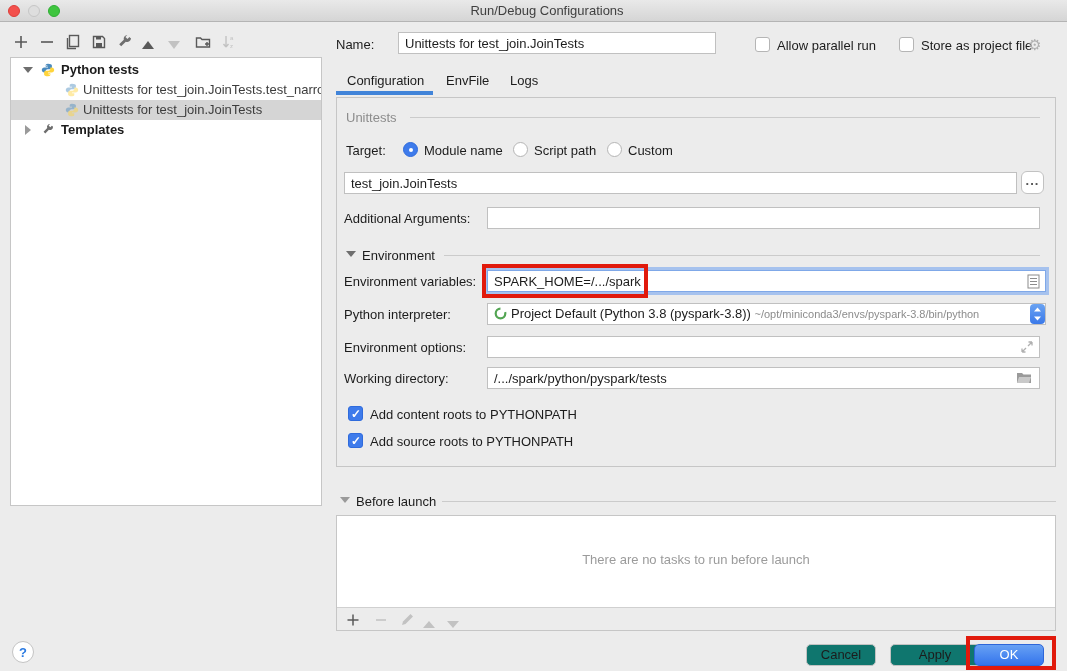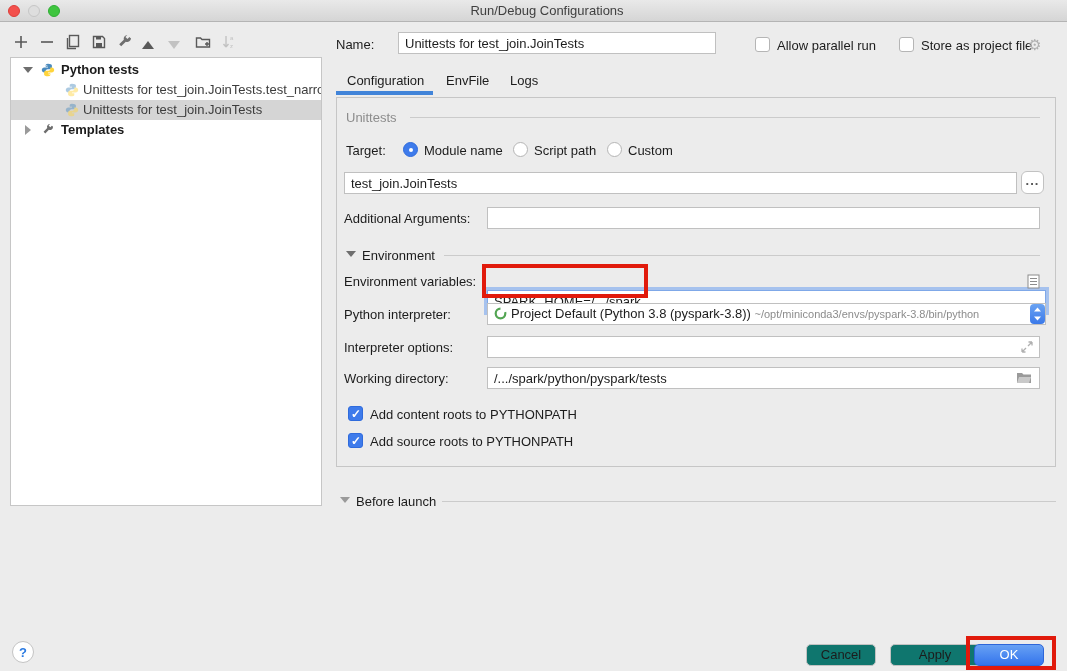--- a/index.html
+++ b/index.html
@@ -63,21 +63,21 @@
   .btn {
     position:absolute; height:22px; border-radius:5px; background:#0f766e;
     border:1px solid #c2c2c2; font-size:13px; text-align:center; line-height:20px; cursor:default;
   }
   .btn.primary { background:linear-gradient(#67a1f4,#3474ec); border:1px solid #2e66d8; color:#fff; }
   .browse-btn { position:absolute; width:23px; height:23px; border-radius:6px; background:#fff;
     border:1px solid #c2c2c2; text-align:center; line-height:18px; font-weight:bold; color:#555; letter-spacing:1px;}
   .help-btn { position:absolute; left:12px; top:641px; width:22px; height:22px; border-radius:50%;
     background:#fff; border:1px solid #c4c4c4; color:#2a7ae2; font-weight:bold; text-align:center; line-height:21px; }
   
-  .focus-ring { box-shadow:0 0 0 3px rgba(110,160,240,.55); border:1px solid #7fa8e8 !important;margin-top:20px; }
+  .focus-ring { box-shadow:0 0 0 3px rgba(110,160,240,.55); border:1px solid #7fa8e8 !important; }
   
   .annotation { position:absolute; border:4px solid #e11a0c; pointer-events:none; z-index:50; }
   
   .bl-panel { position:absolute; left:336px; top:515px; width:720px; height:116px; border:1px solid #c6c6c6; background:#ececec; }
   .bl-white { position:absolute; left:0; top:0; width:100%; height:92px; background:#fff; border-bottom:1px solid #d0d0d0; }
   .bl-empty { position:absolute; left:0; right:0; top:36px; text-align:center; color:#9b9b9b; }
   .mini-icon { position:absolute; top:96px; width:16px; height:16px; }
   
   .stepper { position:absolute; width:15px; height:20px; border-radius:4px;
     background:linear-gradient(#6aa3f2,#3b79e9); }
@@ -235,21 +235,21 @@
         </svg>
     </span><span>Project Default (Python 3.8 (pyspark-3.8))</span>
     <span class="gray" style="font-size:11px">~/opt/miniconda3/envs/pyspark-3.8/bin/python</span>
   </div>
   <div class="stepper" style="left:1030px; top:304px">
     <svg width="15" height="20" viewBox="0 0 15 20">
         <path d="M7.5 3.5 11 7.5H4zM7.5 16.5 4 12.5h7z" fill="#fff"></path>
       </svg>
   </div>
 
-  <div class="lbl" style="left:344px; top:340px">Interpreter options:</div>
+  <div class="lbl" style="left:344px; top:340px">Environment options:</div>
   <input class="field" style="left: 487px; top: 336px; width: 553px;" value="">
   <div style="position:absolute; left:1020px; top:340px">
     <svg width="14" height="14" viewBox="0 0 14 14">
         <path d="M8 6l4-4M12 2v3.5M12 2H8.5M6 8l-4 4M2 12V8.5M2 12h3.5" stroke="#b0b0b0" stroke-width="1.3" fill="none"></path>
       </svg>
   </div>
 
   <div class="lbl" style="left:344px; top:371px">Working directory:</div>
   <input class="field" style="left: 487px; top: 367px; width: 553px;" value="/.../spark/python/pyspark/tests">
   <div style="position:absolute; left:1016px; top:371px">
@@ -261,20 +261,44 @@
 
   <div class="cb checked" style="left:348px; top:406px"></div>
   <div class="lbl" style="left:370px; top:407px">Add content roots to PYTHONPATH</div>
   <div class="cb checked" style="left:348px; top:433px"></div>
   <div class="lbl" style="left:370px; top:434px">Add source roots to PYTHONPATH</div>
 
   <span class="tri tri-down" style="position:absolute; left:340px; top:497px; border-top-color:#9a9a9a"></span>
   <div class="lbl" style="left:356px; top:494px">Before launch</div>
   <div class="sep-line" style="left:442px; top:501px; width:614px"></div>
 
+  <div class="bl-panel">
+    <div class="bl-white">
+      <div class="bl-empty">There are no tasks to run before launch</div>
+    </div>
+    <div class="mini-icon" style="left:8px">
+      <svg width="16" height="16" viewBox="0 0 16 16">
+          <path d="M8 2.5v11M2.5 8h11" stroke="#595959" stroke-width="1.5"></path>
+        </svg>
+      </div>
+    <div class="mini-icon" style="left:36px">
+      <svg width="16" height="16" viewBox="0 0 16 16">
+          <path d="M3 8h10" stroke="#c2c2c2" stroke-width="1.5"></path>
+        </svg>
+      </div>
+    <div class="mini-icon" style="left:62px">
+      <svg width="16" height="16" viewBox="0 0 16 16">
+          <path d="M3 13l1-3.5L11.5 2 14 4.5 6.5 12z" fill="#c2c2c2"></path>
+        </svg>
+      </div>
+    <div class="mini-icon" style="left:86px; top:100px">
+      <span class="tri" style="border-left:6px solid transparent;border-right:6px solid transparent;border-bottom:7px solid #c2c2c2"></span></div>
+    <div class="mini-icon" style="left:110px; top:100px">
+      <span class="tri" style="border-left:6px solid transparent;border-right:6px solid transparent;border-top:7px solid #c2c2c2"></span></div>
+  </div>
 
   <div class="help-btn">?</div>
   <div class="btn" style="left:806px; top:644px; width:70px">Cancel</div>
   <div class="btn" style="left:890px; top:644px; width:90px">Apply</div>
   <div class="btn primary" style="left:974px; top:644px; width:70px">OK</div>
 
   <div class="annotation" style="left:482px; top:264px; width:166px; height:34px"></div>
   <div class="annotation" style="left:966px; top:636px; width:90px; height:34px"></div>
 
 </div>

